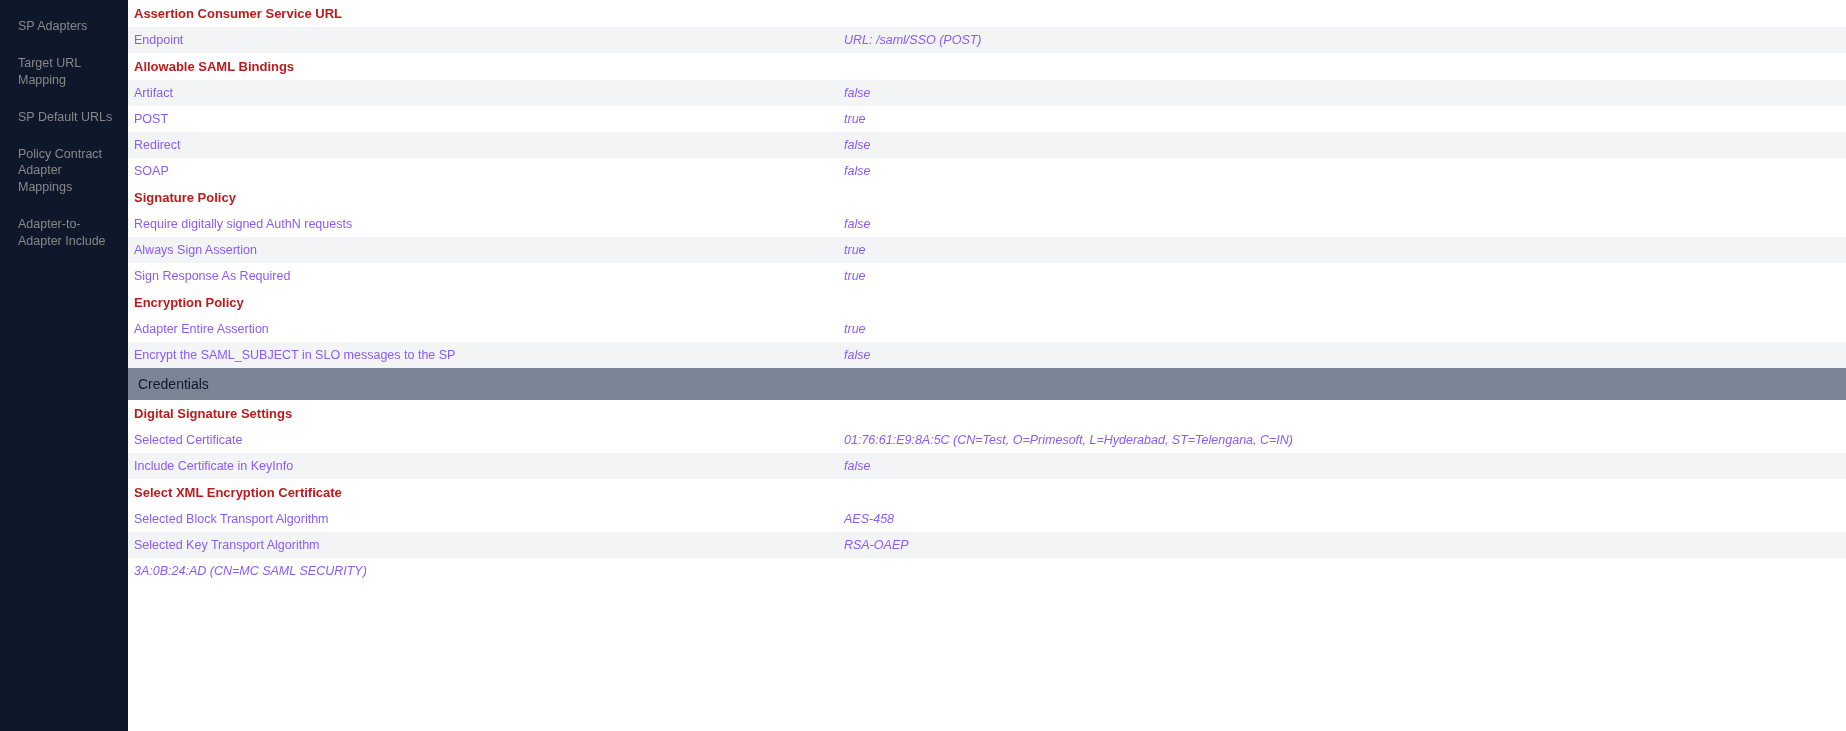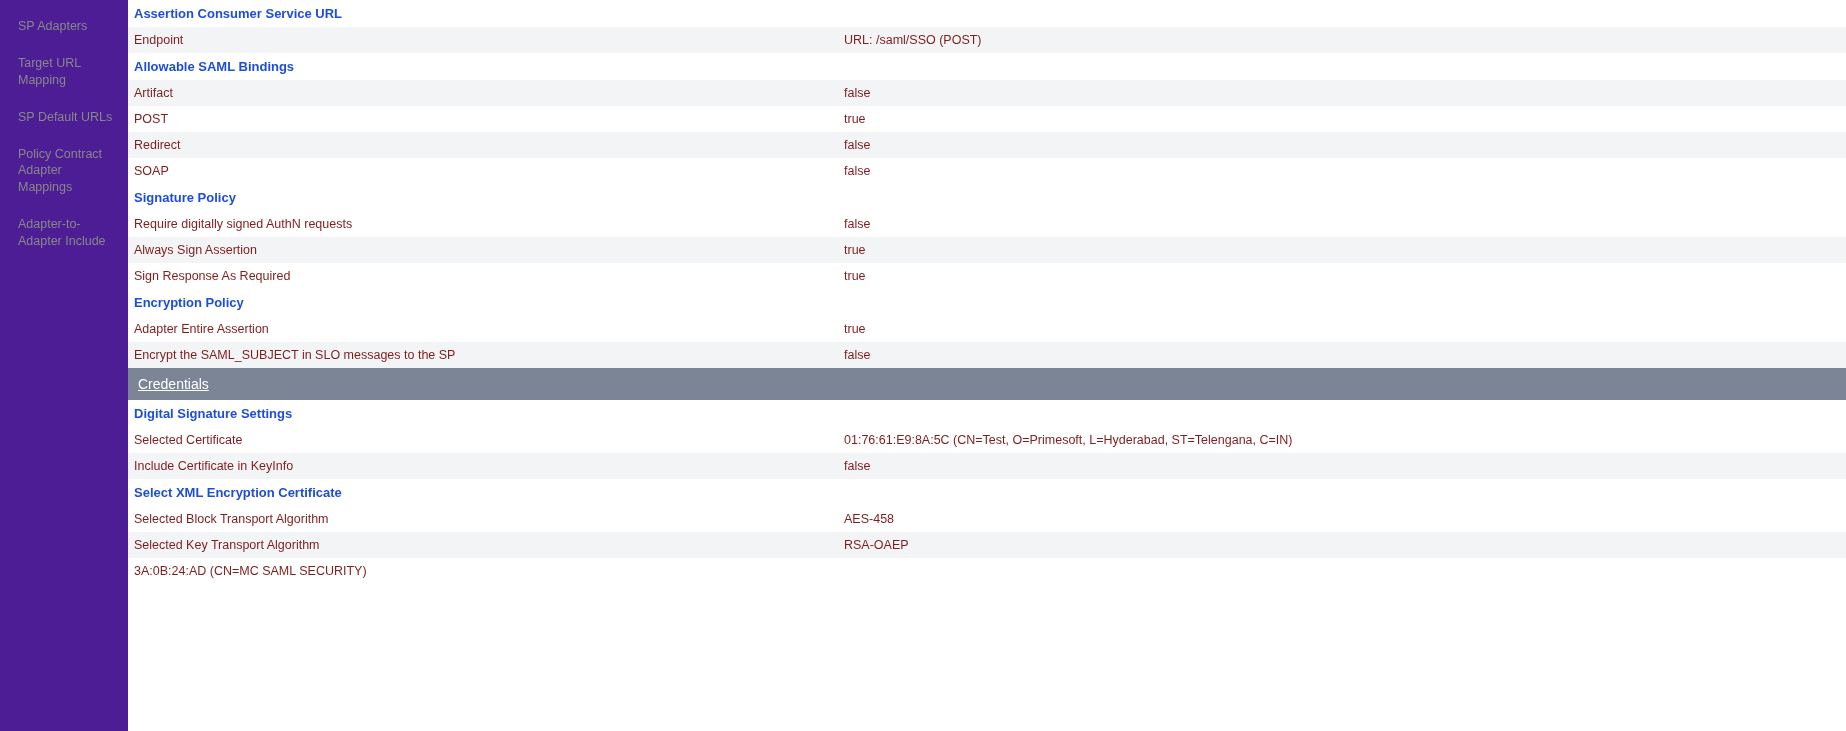--- a/index.html
+++ b/index.html
@@ -5,57 +5,56 @@
   * { box-sizing: border-box; margin: 0; padding: 0; }
   body {
     font-family: Arial, Helvetica, sans-serif;
     font-size: 13px;
     color: #333;
     background: #fff;
     display: flex;
   }
   .sidebar {
     width: 128px;
-    background: #4c1d95;
+    background: #0f172a;
     padding: 18px 10px 18px 18px;
     min-height: 731px;
   }
   .sidebar-item {
     color: #888;
     font-size: 12.5px;
     line-height: 1.35;
     margin-bottom: 20px;
     cursor: pointer;
   }
   .main {
     flex: 1;
     padding: 0 0 30px 0;
   }
   .section-heading {
     font-weight: bold;
     font-size: 13px;
-    color: #1d4ed8;
+    color: #b91c1c;
     padding: 6px 8px 6px 6px;
   }
   .row {
     display: flex;
     padding: 6px 16px 6px 6px;
     font-size: 12.5px;
-    color: #7f1d1d;
+    color: #8b5cf6;
     align-items: center;
   }
   .row.alt { background: #f3f4f6; }
   .row .label { width: 710px; flex-shrink: 0; }
-  .row .value { flex: 1; }
+  .row .value { flex: 1; font-style: italic; }
   .band {
     background: #7b8596;
-    color: #ffffff;
+    color: #0f172a;
     padding: 8px 10px;
     font-size: 14px;
-    text-decoration: underline;
   }
 </style>
 </head>
 <body>
 
 <div class="sidebar">
   <div class="sidebar-item">SP Adapters</div>
   <div class="sidebar-item">Target URL Mapping</div>
   <div class="sidebar-item">SP Default URLs</div>
   <div class="sidebar-item">Policy Contract Adapter Mappings</div>

